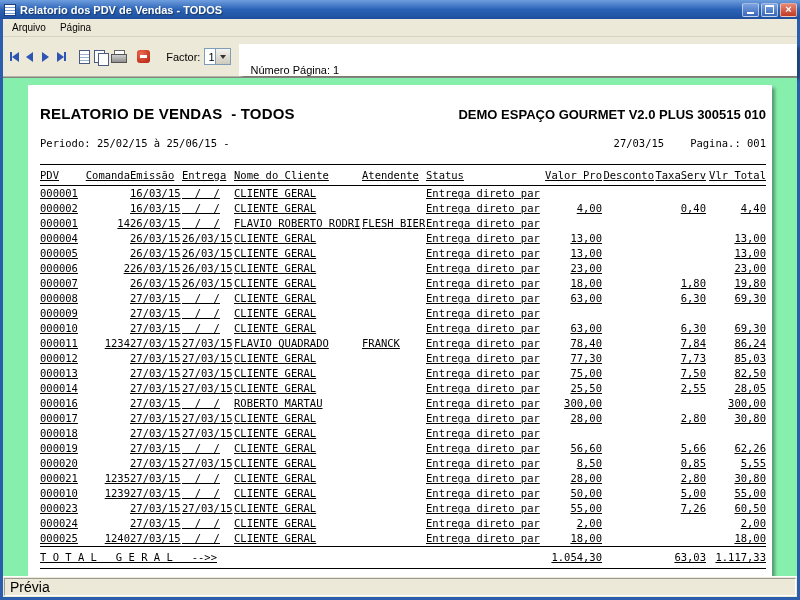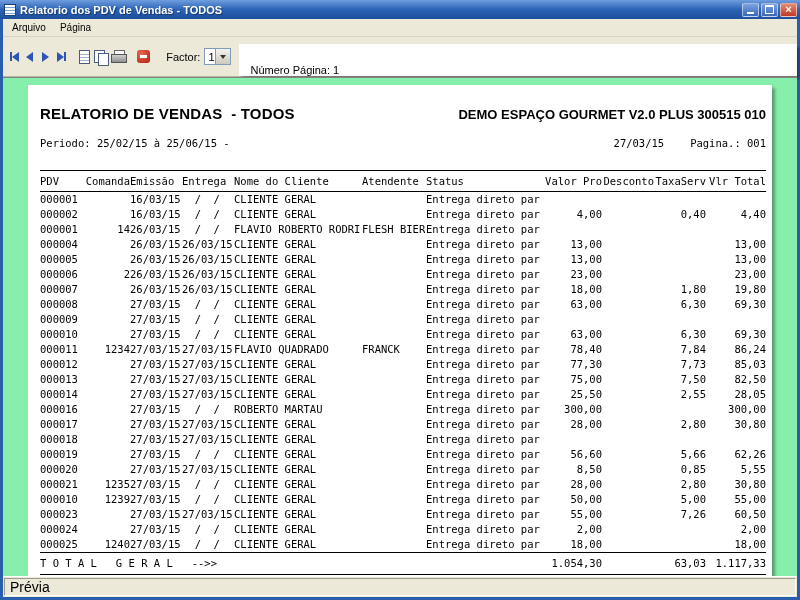--- a/index.html
+++ b/index.html
@@ -85,22 +85,23 @@
     box-sizing:border-box;padding:20px 6px 0 12px;color:#000;
   }
   .title-row{display:flex;justify-content:space-between;align-items:baseline;}
   .rpt-title{font-size:15px;font-weight:bold;white-space:pre;letter-spacing:.2px;}
   .rpt-company{font-size:13px;font-weight:bold;white-space:pre;}
   .period-row{display:flex;justify-content:space-between;align-items:center;margin-top:2px;font:10.5px/13px "DejaVu Sans Mono","Liberation Mono",monospace;white-space:pre;gap:11px;}
   .period-right span{margin-left:26px;}
 
   
   .report-table{
-    table-layout:fixed;border-collapse:collapse;width:726px;margin-top:7px;
+    table-layout:fixed;border-collapse:collapse;width:726px;margin-top:1px;
     font:10.5px/15px "DejaVu Sans Mono","Liberation Mono",monospace;
+    text-decoration:underline;
   }
   .report-table th,.report-table td{
     padding:0;white-space:pre;overflow:hidden;font-weight:normal;text-align:left;vertical-align:middle;
   }
   .report-table thead th{border-top:1px solid #000;border-bottom:1px solid #000;height:20px;}
   .report-table tbody td{height:15px;}
   .report-table th:nth-child(2),.report-table td:nth-child(2),
   .report-table th:nth-child(n+8),.report-table td:nth-child(n+8){text-align:right;}
   .report-table .total-row td{border-top:1px solid #000;border-bottom:1px solid #000;height:21px;}
   .report-table .total-row td:not(:first-child){text-align:right;}

